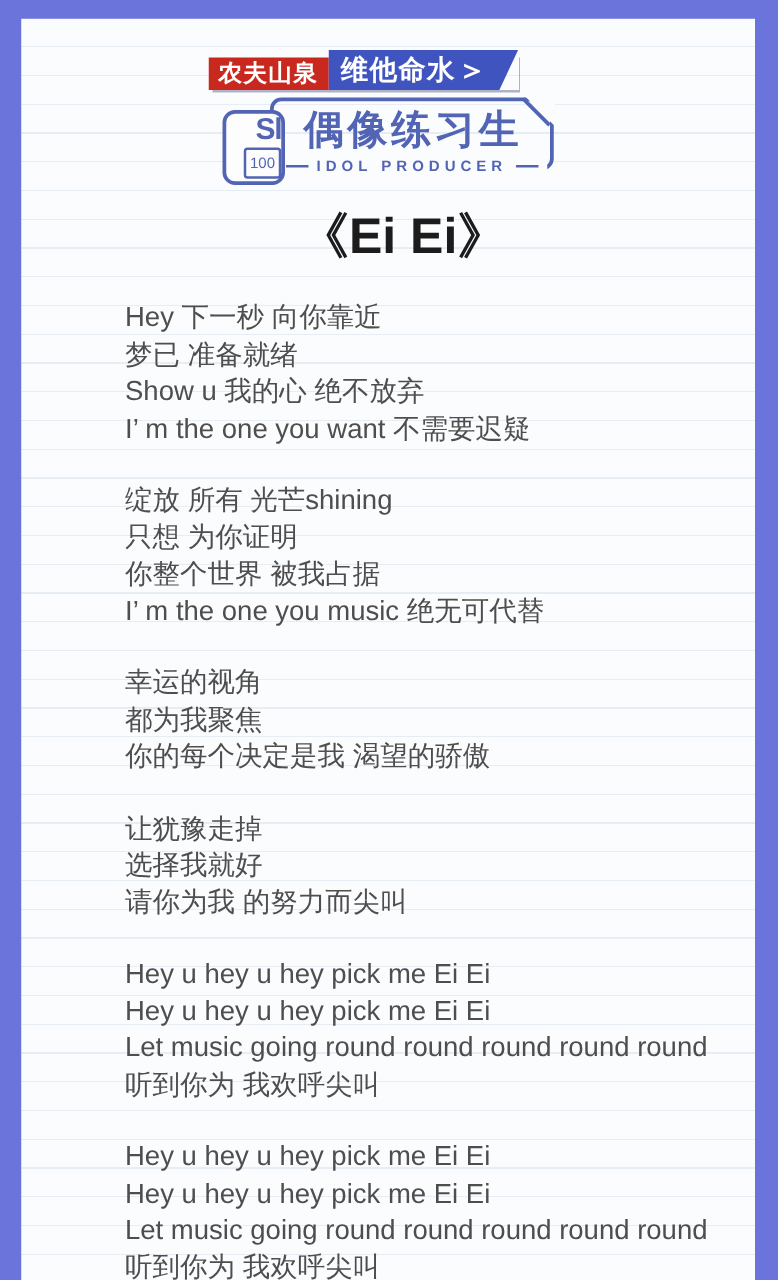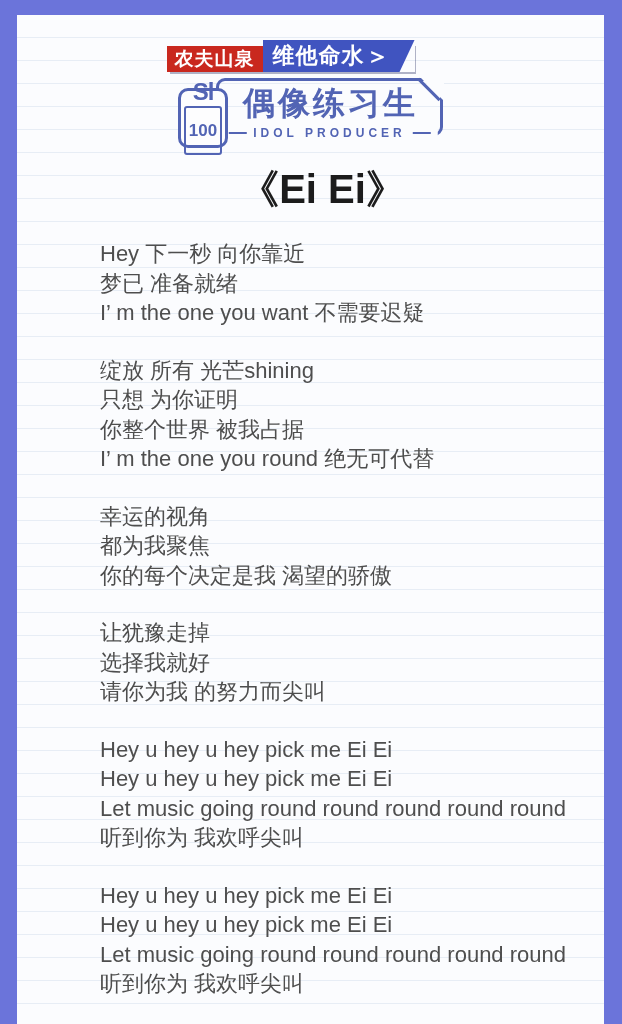--- a/index.html
+++ b/index.html
@@ -47,29 +47,29 @@
   }
   .banner-arrow{font-size:24px;font-weight:bold;margin-left:1px;}
   
   .logo{
     display:flex;align-items:center;justify-content:center;
     margin-top:3px;height:64px;position:relative;
   }
   .logo-badge{
     width:50px;height:60px;border:3px solid var(--logo-blue);
     border-radius:10px;background:#fdfdfe;z-index:2;margin-right:-12px;
-    display:flex;flex-direction:column;align-items:center;justify-content:center;margin-top:21px;
+    display:flex;flex-direction:column;align-items:flex-end;justify-content:center;margin-top:21px;
   }
   .logo-monogram{
     color:var(--logo-blue);font-weight:bold;font-size:24px;line-height:24px;
     letter-spacing:-1px;
   }
   .logo-number{
-    color:var(--logo-blue);font-weight:bold;font-size:17px;line-height:13px;
-    border:2px solid var(--logo-blue);border-radius:3px;padding:16px 3px;margin-top:2px;
+    color:var(--logo-blue);font-weight:normal;font-size:12px;line-height:13px;
+    border:2px solid var(--logo-blue);border-radius:3px;padding:4px 3px;margin-top:2px;
   }
   .logo-box{
     position:relative;border:3px solid var(--logo-blue);border-radius:9px;
     padding:5px 22px 13px 24px;background:transparent;
   }
   .logo-title{
     color:var(--logo-blue);font-weight:bold;font-size:32px;line-height:34px;
     letter-spacing:3px;white-space:nowrap;
   }
   .corner-cut{
@@ -135,27 +135,28 @@
       </div>
     </div>
   </div>
 
   <h1 class="song-title">《Ei Ei》</h1>
 
   <div class="lyrics">
     <p class="stanza">
       <span class="lyric-line" style="display:block">Hey 下一秒 向你靠近</span>
       <span class="lyric-line" style="display:block">梦已 准备就绪</span>
+      <span class="lyric-line" style="display:block">Show u 我的心 绝不放弃</span>
       <span class="lyric-line" style="display:block">I’ m the one you want 不需要迟疑</span>
     </p>
     <p class="stanza">
       <span class="lyric-line" style="display:block">绽放 所有 光芒shining</span>
       <span class="lyric-line" style="display:block">只想 为你证明</span>
       <span class="lyric-line" style="display:block">你整个世界 被我占据</span>
-      <span class="lyric-line" style="display:block">I’ m the one you round 绝无可代替</span>
+      <span class="lyric-line" style="display:block">I’ m the one you music 绝无可代替</span>
     </p>
     <p class="stanza">
       <span class="lyric-line" style="display:block">幸运的视角</span>
       <span class="lyric-line" style="display:block">都为我聚焦</span>
       <span class="lyric-line" style="display:block">你的每个决定是我 渴望的骄傲</span>
     </p>
     <p class="stanza">
       <span class="lyric-line" style="display:block">让犹豫走掉</span>
       <span class="lyric-line" style="display:block">选择我就好</span>
       <span class="lyric-line" style="display:block">请你为我 的努力而尖叫</span>

